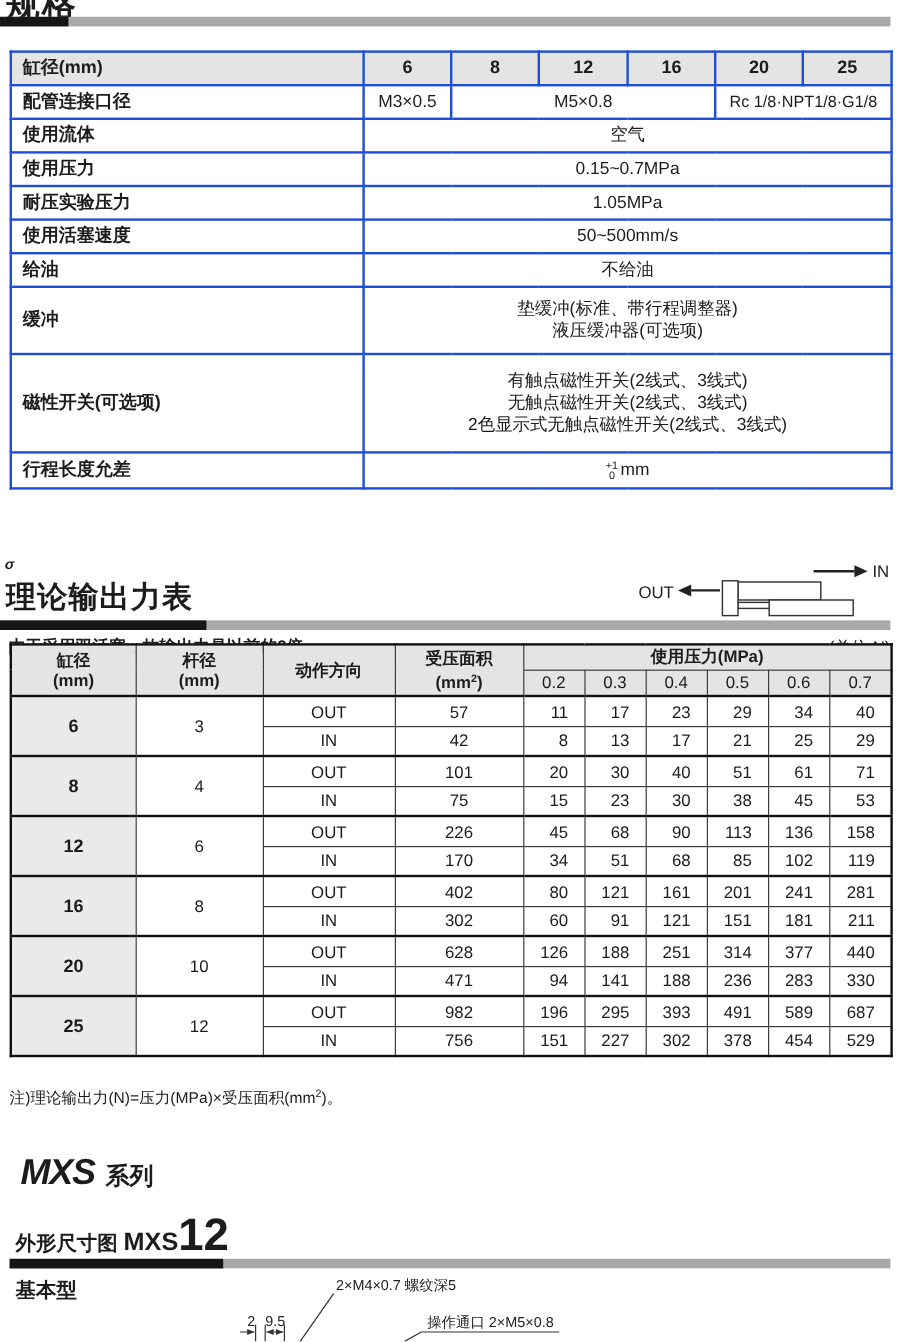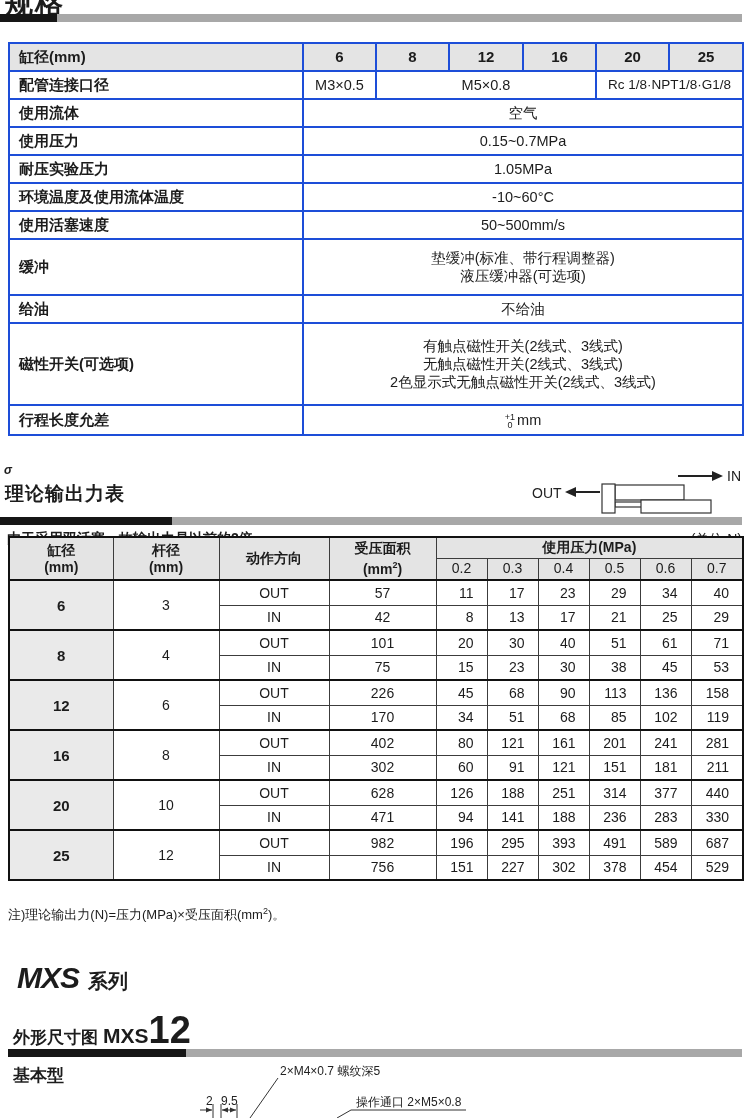--- a/index.html
+++ b/index.html
@@ -9,21 +9,21 @@
     font-family:"Liberation Sans","DejaVu Sans",sans-serif;
   }
   .abs{position:absolute;}
 
   
   .rule{position:absolute;height:8px;left:0;width:742px;background:#a8a8a8;}
   .rule .black{position:absolute;left:0;top:0;height:8px;background:#161616;display:block;}
 
   h1,h2{margin:0;font-weight:bold;}
   #spec-title{top:-15px;left:5px;font-size:28px;letter-spacing:2px;}
-  #force-title{top:481px;left:5px;font-size:19px;letter-spacing:1px;}
+  #force-title{top:481px;left:5px;font-size:25px;letter-spacing:1px;}
 
   
   table{border-collapse:collapse;table-layout:fixed;}
   .spec{position:absolute;top:42px;left:8px;width:734px;border:2px solid #111;font-size:14.5px;}
   .spec td{border:2px solid #1d4ed8;text-align:center;vertical-align:middle;line-height:18px;padding:2px 0;}
   .spec td.lbl{text-align:left;padding-left:9px;font-weight:bold;font-size:15px;}
   .spec tr.hdr td{background:#e4e4e4;font-weight:bold;font-size:15px;}
   .pre{white-space:pre-line;}
   .tolstack{display:inline-flex;flex-direction:column;vertical-align:middle;line-height:8px;font-size:9px;margin-right:2px;}
   .sigma{top:463px;left:4px;font-size:12px;font-weight:bold;font-style:italic;}
@@ -95,35 +95,31 @@
   </tr>
   <tr style="height:28px">
     <td class="lbl">使用压力</td>
     <td colspan="6">0.15~0.7MPa</td>
   </tr>
   <tr style="height:28px">
     <td class="lbl">耐压实验压力</td>
     <td colspan="6">1.05MPa</td>
   </tr>
   <tr style="height:28px">
-    <td class="lbl">环境温度及使用流体温度</td>
-    <td colspan="6">-10~60°C</td>
-  </tr>
-  <tr style="height:28px">
     <td class="lbl">使用活塞速度</td>
     <td colspan="6">50~500mm/s</td>
+  </tr>
+  <tr style="height:28px">
+    <td class="lbl">给油</td>
+    <td colspan="6">不给油</td>
   </tr>
   <tr style="height:56px">
     <td class="lbl">缓冲</td>
     <td colspan="6" class="pre">垫缓冲(标准、带行程调整器)
 液压缓冲器(可选项)</td>
-  </tr>
-  <tr style="height:28px">
-    <td class="lbl">给油</td>
-    <td colspan="6">不给油</td>
   </tr>
   <tr style="height:82px">
     <td class="lbl">磁性开关(可选项)</td>
     <td colspan="6" class="pre">有触点磁性开关(2线式、3线式)
 无触点磁性开关(2线式、3线式)
 2色显示式无触点磁性开关(2线式、3线式)</td>
   </tr>
   <tr style="height:30px">
     <td class="lbl">行程长度允差</td>
     <td colspan="6">

